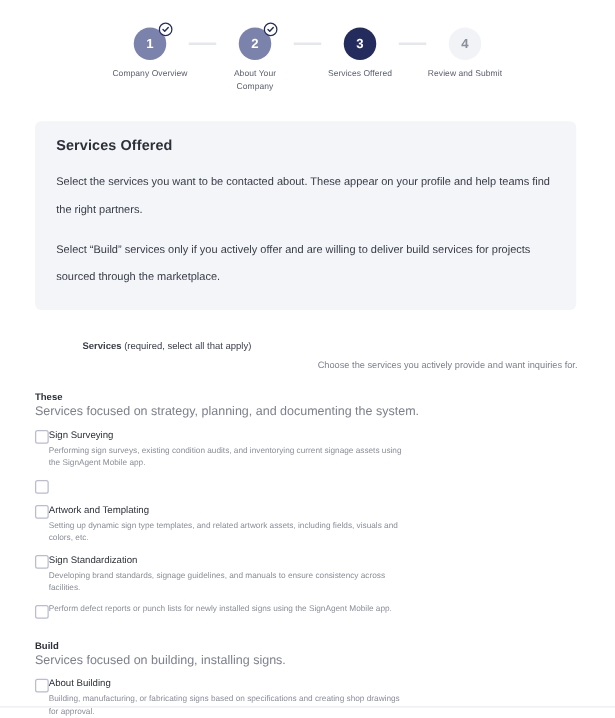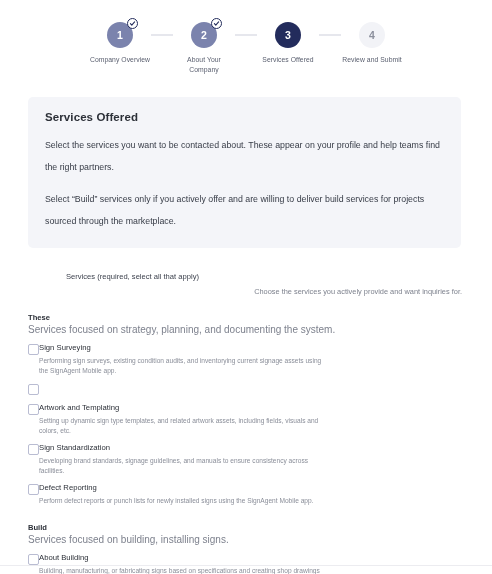--- a/index.html
+++ b/index.html
@@ -113,21 +113,21 @@
 
   
   .form-body {
     padding: 24px 30px 0 28px;
   }
   .field-label {
     font-size: 7.6px;
     color: #3a3f4b;
     margin: 0 0 6px 0;
   }
-  .field-label b { font-weight: normal; padding-left: 38px; }
+  .field-label b { font-weight: bold; padding-left: 38px; }
   .field-help {
     font-size: 7.4px;
     color: #7d818d;
     margin: 0;
     text-align: right;
   }
 
   .group { margin-top: 17px; }
   .group-title {
     font-size: 7.6px;
@@ -262,21 +262,20 @@
         <div class="check-row">
           <div class="checkbox"></div>
           <div class="check-text">
             <div class="check-title">Sign Standardization</div>
             <div class="check-desc">Developing brand standards, signage guidelines, and manuals to ensure consistency across facilities.</div>
           </div>
         </div>
         <div class="check-row">
           <div class="checkbox"></div>
           <div class="check-text">
-            <div class="check-title">Defect Reporting</div>
             <div class="check-desc">Perform defect reports or punch lists for newly installed signs using the SignAgent Mobile app.</div>
           </div>
         </div>
       </div>
       <div class="group">
         <div class="group-title">Build</div>
         <div class="group-desc">Services focused on building, installing signs.</div>
         <div class="check-row">
           <div class="checkbox"></div>
           <div class="check-text">

